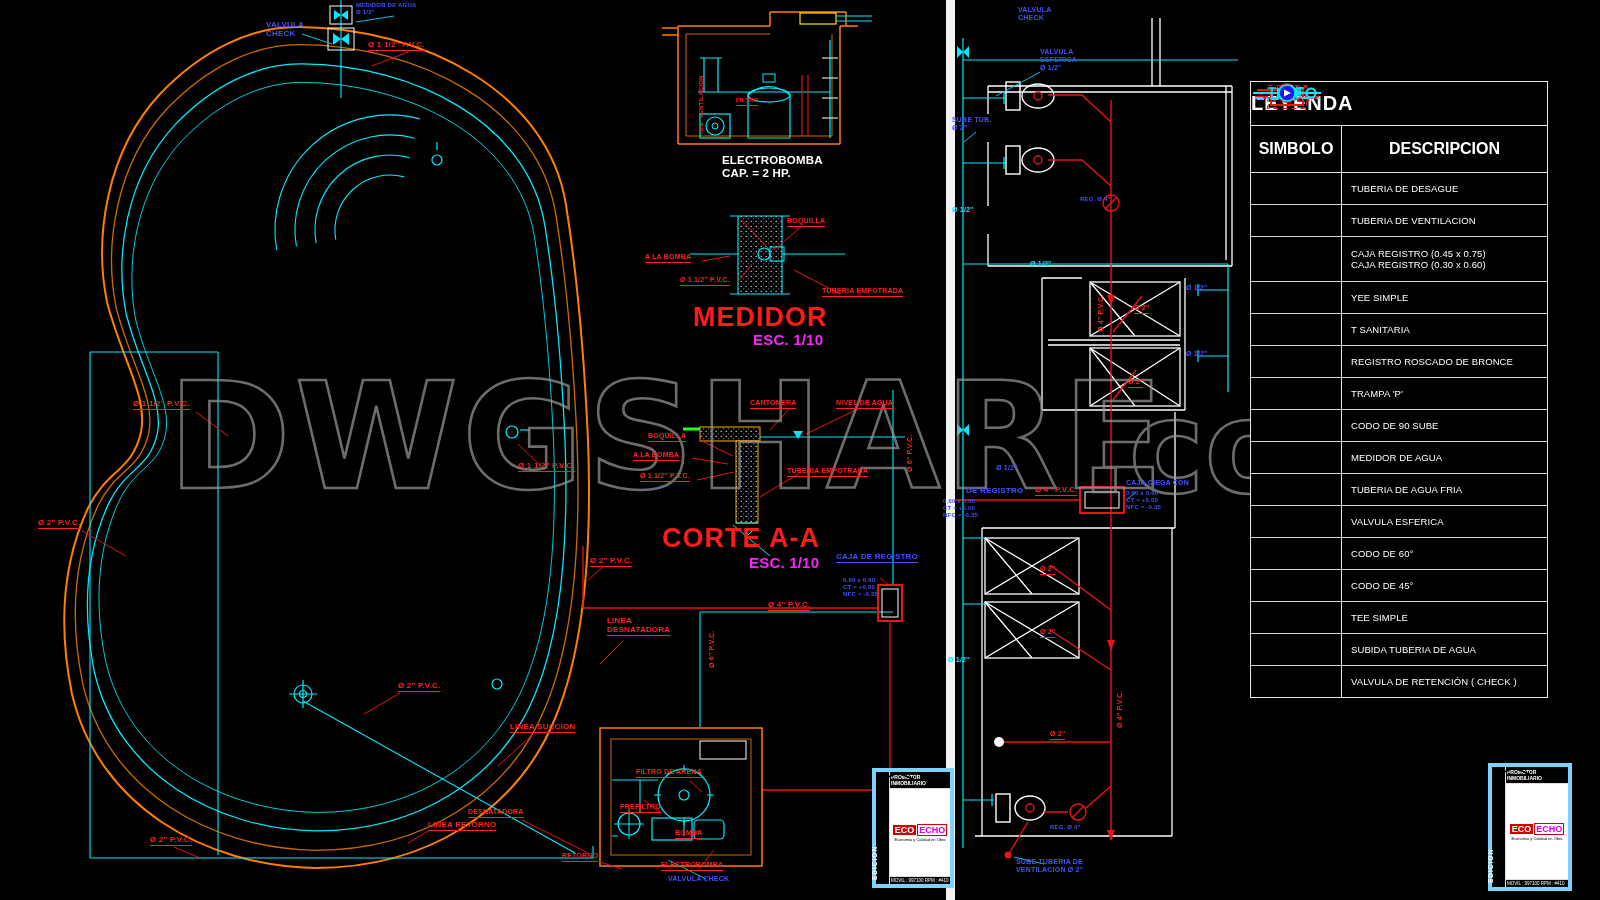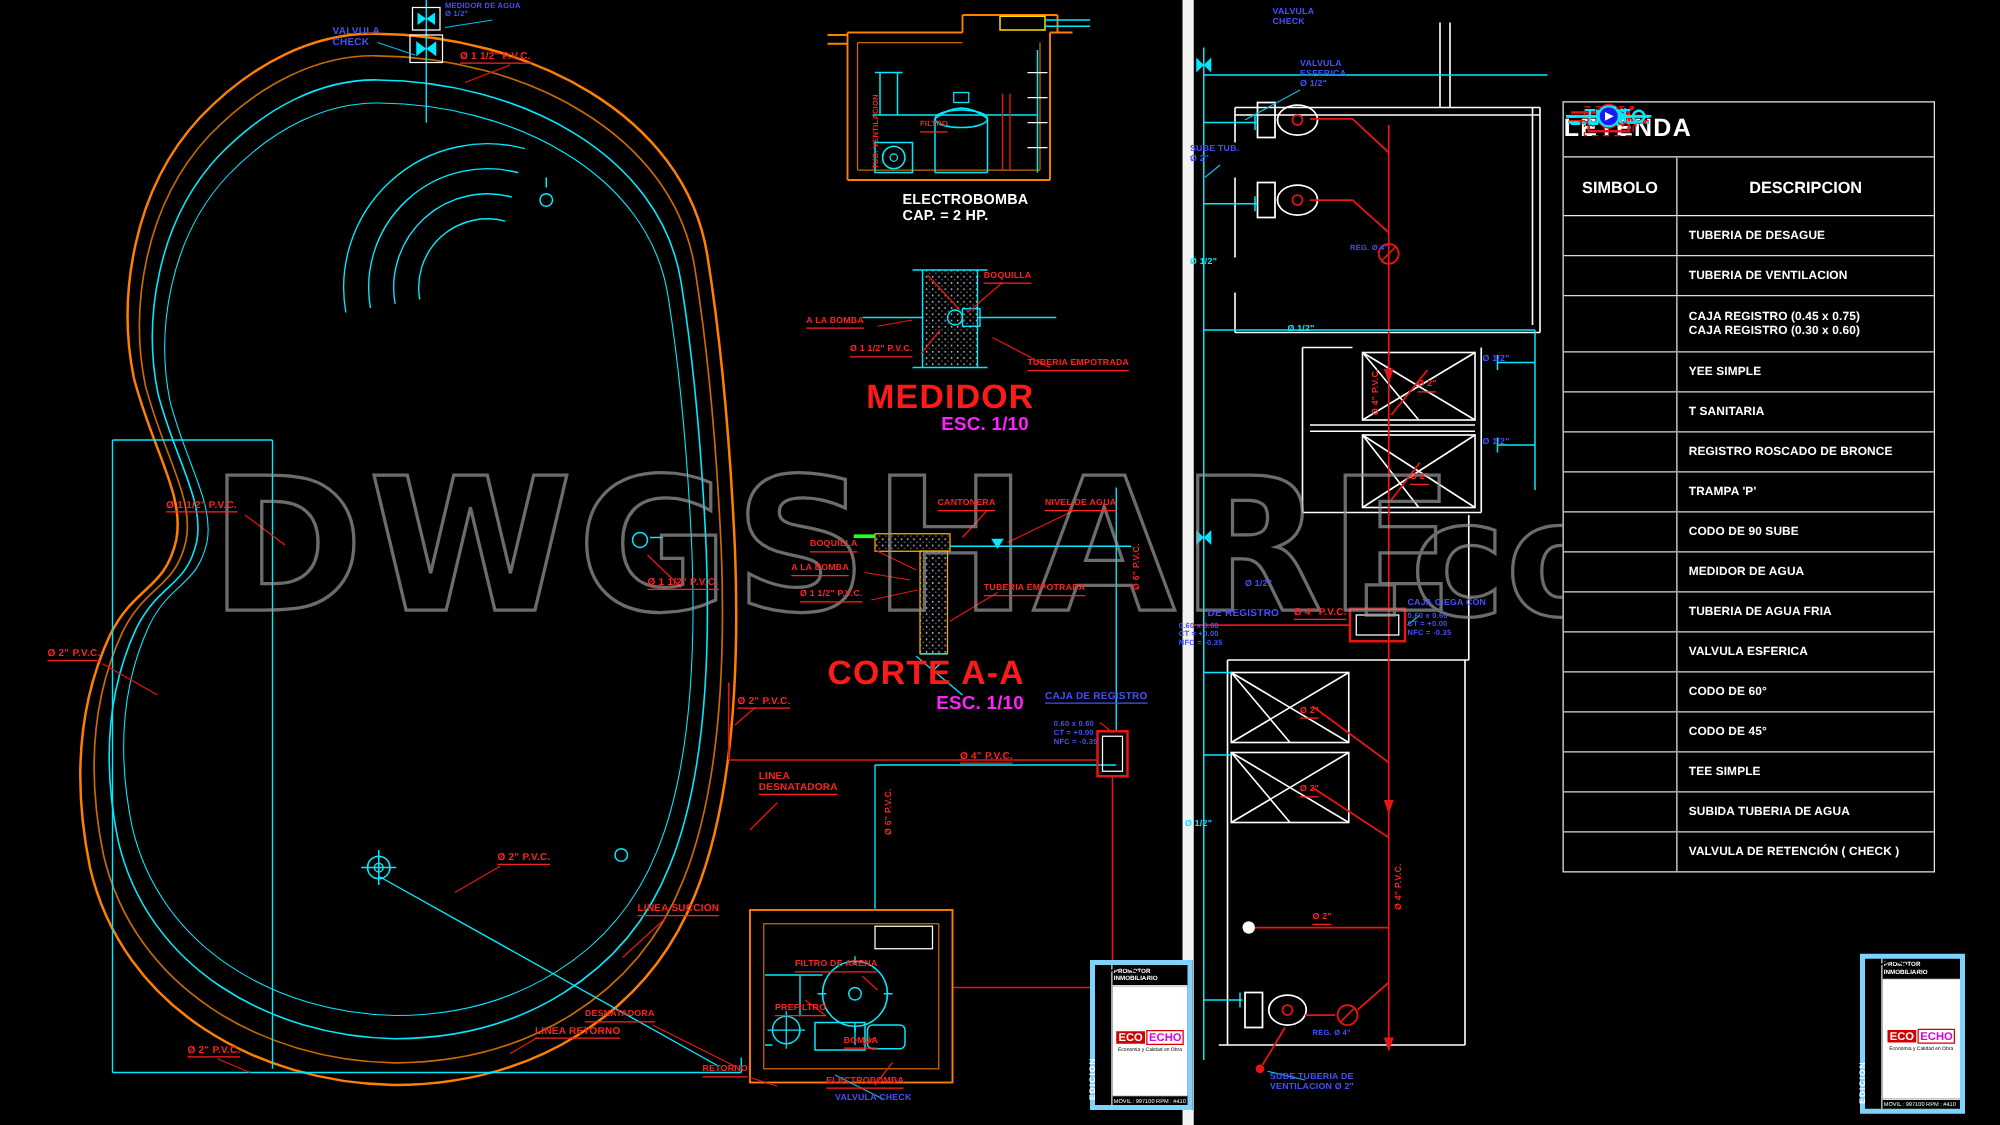--- a/index.html
+++ b/index.html
@@ -11,29 +11,29 @@
   .red{color:#ff2222}.blue{color:#4450ff}.cy{color:#00eaff}.wh{color:#fff}.mag{color:#ff22ff}
   .u{border-bottom:1px solid currentColor;padding-bottom:1px;}
   .s6{font-size:6px}.s7{font-size:7px}.s8{font-size:8px}.s11{font-size:11.5px}.s15{font-size:15px}
   .vert{transform:rotate(-90deg);transform-origin:0 0;}
   .big{font-size:27px;color:#ff1a1a;letter-spacing:1px;font-weight:bold;}
   
   #legend{position:absolute;left:1250px;top:81px;width:296px;background:#000;
           border:1.5px solid #e8e8e8;color:#fff;}
   #legend .lg-title{height:43px;line-height:43px;text-align:left;font-size:20px;font-weight:bold;
           border-bottom:1.5px solid #e8e8e8;letter-spacing:1px;}
-  #legend .lg-head{display:flex;height:46px;border-bottom:1.5px solid #e8e8e8;font-size:13px;font-weight:bold;}
+  #legend .lg-head{display:flex;height:46px;border-bottom:1.5px solid #e8e8e8;font-size:16px;font-weight:bold;}
   #legend .lg-head div{display:flex;align-items:center;justify-content:center;}
   .symcol{width:90px;border-right:1.5px solid #e8e8e8;flex:none;}
   .desccol{flex:1;}
   .lg-row{display:flex;height:31px;border-bottom:1px solid #d8d8d8;}
   .lg-row.tall{height:44px;}
   .lg-row .symcol{display:flex;align-items:center;justify-content:center;}
   .lg-row .desccol{display:flex;flex-direction:column;justify-content:center;padding-left:9px;
-          font-size:9.5px;font-weight:bold;letter-spacing:.1px;}
+          font-size:9.5px;font-weight:normal;letter-spacing:.1px;}
   .sym{display:block}
   
   .tblock{position:absolute;border:4px solid #7dd3fc;background:#000;display:flex;color:#fff;}
   .tblock .vstrip{width:13px;border-right:1px solid #ddd;position:relative;flex:none;}
   .tblock .vstrip span{position:absolute;left:2px;bottom:4px;transform:rotate(-90deg);
           transform-origin:0 100%;font-size:6.5px;font-weight:bold;letter-spacing:1px;white-space:nowrap;}
   .tblock .tmain{flex:1;display:flex;flex-direction:column;}
   .tblock .thead{font-size:5px;font-weight:bold;padding:2px 1px;border-bottom:1px solid #ddd;line-height:1.2;}
   .tblock .tlogo{background:#fff;color:#000;flex:1;display:flex;flex-direction:column;align-items:center;
           justify-content:center;padding:2px;}

